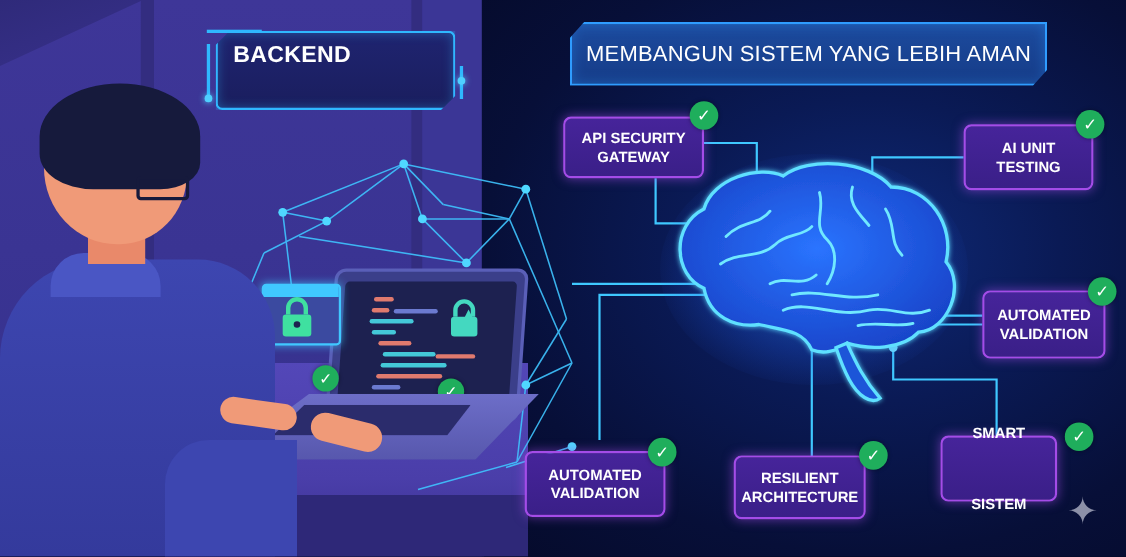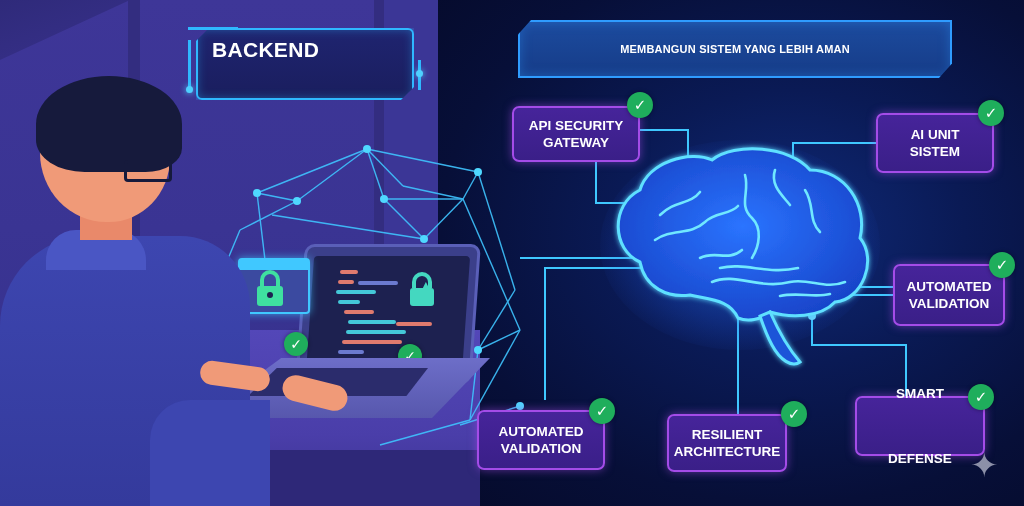--- a/index.html
+++ b/index.html
@@ -37,21 +37,21 @@
   .dot { position: absolute; width: 7px; height: 7px; border-radius: 50%; background: #4fd0ff;
     box-shadow: 0 0 6px #4fd0ff; }
 
   
   .headline { position: absolute; left: 518px; top: 20px; width: 434px; height: 58px;
     background: linear-gradient(180deg, #1c4b9e 0%, #163c88 100%);
     border: 2px solid #2f9cff;
     box-shadow: 0 0 14px rgba(47,156,255,0.6), inset 0 0 12px rgba(47,156,255,0.35);
     clip-path: polygon(3% 0, 100% 0, 100% 75%, 97% 100%, 0 100%, 0 25%);
     display: flex; flex-direction: column; align-items: center; justify-content: center; }
-  .headline span { color: #ffffff; font-weight: 700; font-size: 11px; line-height: 21px; letter-spacing: 0.2px; }
+  .headline span { color: #ffffff; font-weight: 400; font-size: 20px; line-height: 21px; letter-spacing: 0.2px; }
 
   
   .card { position: absolute; background: linear-gradient(180deg, #46249a 0%, #3a1f88 100%);
     border: 2px solid #a44ce8; border-radius: 7px;
     box-shadow: 0 0 10px rgba(164,76,232,0.55);
     display: flex; flex-direction: column; align-items: center; justify-content: center;
     color: #ffffff; font-weight: 700; font-size: 13.5px; line-height: 17px; text-align: center; }
   .check { position: absolute; width: 26px; height: 26px; border-radius: 50%; background: #1fae5c;
     display: flex; align-items: center; justify-content: center; color: #fff; font-size: 15px; font-weight: 700;
     box-shadow: 0 0 4px rgba(0,0,0,0.4); }
@@ -221,21 +221,21 @@
   </div>
 
   <div class="card" style="left:512px;top:106px;width:128px;height:56px;">
     <div>API SECURITY</div>
     <div>GATEWAY</div>
   </div>
   <div class="check" style="left:627px;top:92px;">✓</div>
 
   <div class="card" style="left:876px;top:113px;width:118px;height:60px;text-align:right;">
     <div>AI UNIT</div>
-    <div>SISTEM</div>
+    <div>TESTING</div>
   </div>
   <div class="check" style="left:978px;top:100px;">✓</div>
 
   <div class="card" style="left:893px;top:264px;width:112px;height:62px;">
     <div>AUTOMATED</div>
     <div>VALIDATION</div>
   </div>
   <div class="check" style="left:989px;top:252px;">✓</div>
 
   <div class="card" style="left:477px;top:410px;width:128px;height:60px;">
@@ -243,23 +243,23 @@
     <div>VALIDATION</div>
   </div>
   <div class="check" style="left:589px;top:398px;">✓</div>
 
   <div class="card" style="left:667px;top:414px;width:120px;height:58px;">
     <div>RESILIENT</div>
     <div>ARCHITECTURE</div>
   </div>
   <div class="check" style="left:781px;top:401px;">✓</div>
 
-  <div class="card" style="left:855px;top:396px;width:130px;height:60px;gap:48px;">
+  <div class="card" style="left:855px;top:396px;width:106px;height:60px;gap:48px;">
     <div>SMART</div>
-    <div>DEFENSE</div>
+    <div>SISTEM</div>
   </div>
   <div class="check" style="left:968px;top:384px;">✓</div>
 
   <div class="laptop-screen"></div>
   <div class="laptop-inner"></div>
   <div class="code-line" style="left:340px;top:270px;width:18px;background:#e07a6e;"></div>
   <div class="code-line" style="left:338px;top:280px;width:16px;background:#e07a6e;"></div>
   <div class="code-line" style="left:358px;top:281px;width:40px;background:#6b7ad0;"></div>
   <div class="code-line" style="left:336px;top:290px;width:40px;background:#44c8d8;"></div>
   <div class="code-line" style="left:338px;top:300px;width:22px;background:#44c8d8;"></div>

